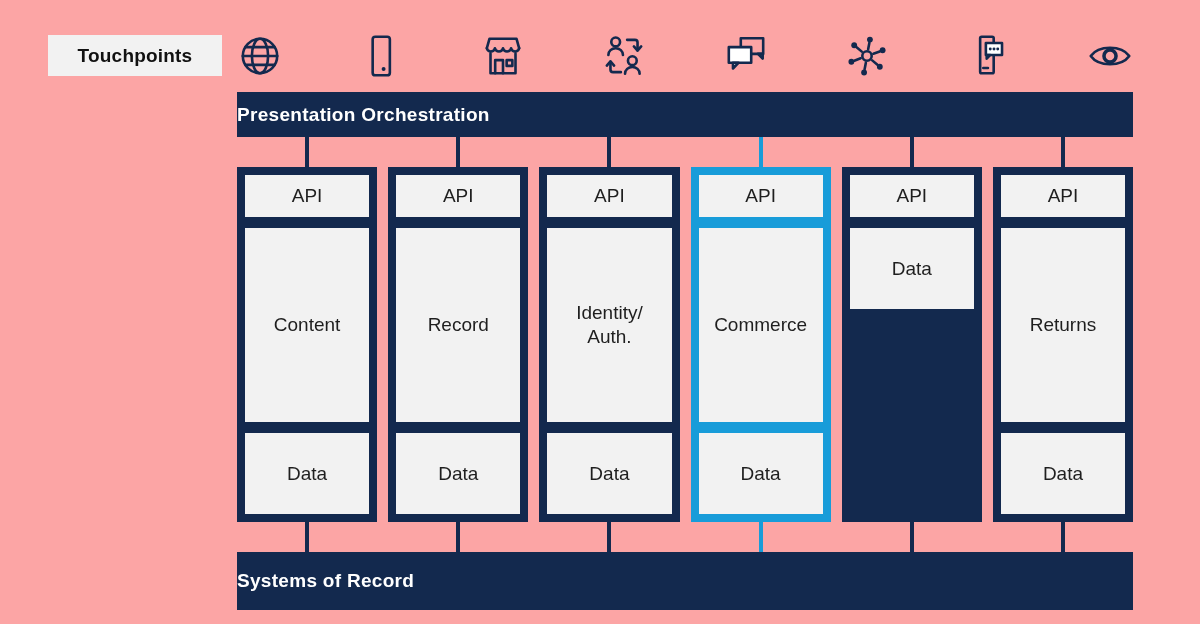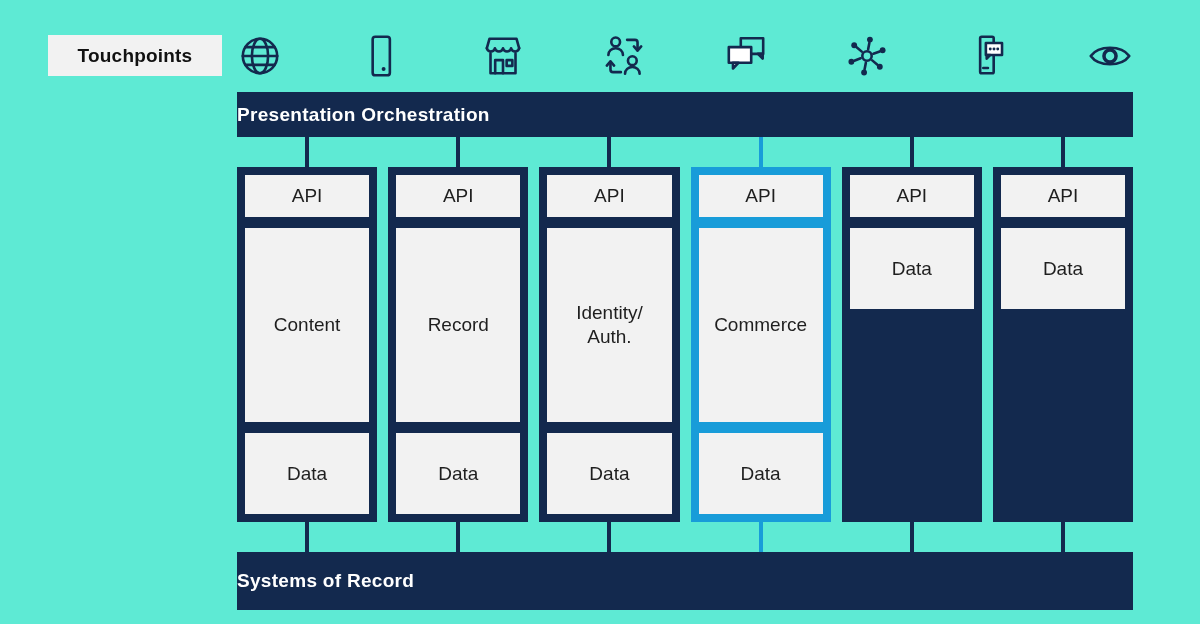--- a/index.html
+++ b/index.html
@@ -1,18 +1,18 @@
 <!DOCTYPE html>
 <html><head>
 <meta charset="utf-8">
 <style>
   * { margin:0; padding:0; box-sizing:border-box; }
   html,body { background:#ffffff; }
   body { font-family:"Liberation Sans", sans-serif; }
-  #canvas { position:relative; width:1200px; height:624px; background:#5eead4; overflow:hidden;text-decoration:underline; }
+  #canvas { position:relative; width:1200px; height:624px; background:#fca5a5; overflow:hidden;text-decoration:underline; }
 
   
   .tp-label {
     position:absolute; left:48px; top:35px; width:174px; height:41px;
     background:#f2f2f2; display:flex; align-items:center; justify-content:center;
     font-size:19px; font-weight:bold; color:#111111; letter-spacing:.2px;
   }
   .icons-row {
     position:absolute; left:234px; top:28px; width:902px; height:56px;
     display:flex; justify-content:space-between; align-items:center;
@@ -202,20 +202,21 @@
         <div class="cbox api">API</div>
         <div class="cbox data">Data</div>
       </div>
       <div class="connector"></div>
     </div>
 
     <div class="pillar">
       <div class="connector"></div>
       <div class="column">
         <div class="cbox api">API</div>
+        <div class="cbox mid">Returns</div>
         <div class="cbox data">Data</div>
       </div>
       <div class="connector"></div>
     </div>
   </div>
 
   <div class="bar sor">
     <span>Systems of Record</span>
   </div>
 

